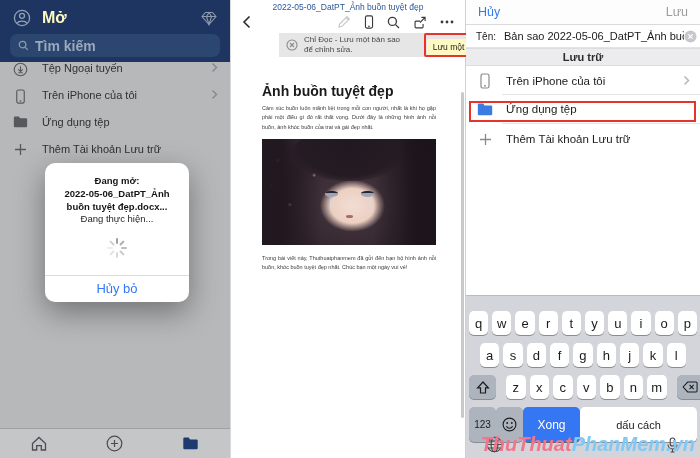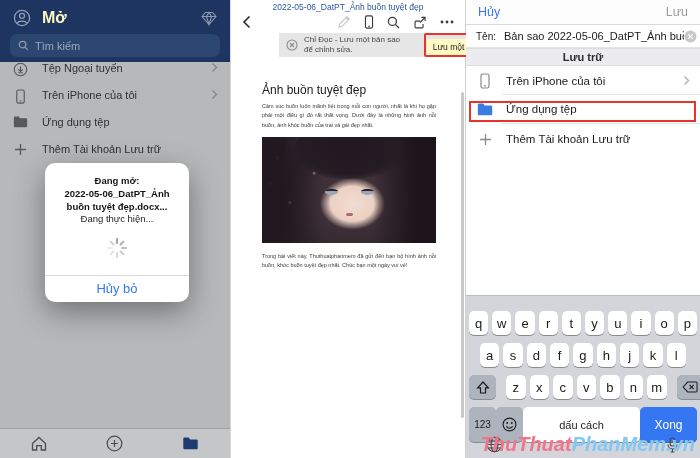--- a/index.html
+++ b/index.html
@@ -11,21 +11,21 @@
 
   
   .p-left { left:0; width:230px; background:#b7b8ba; }
   .wd-header { position:absolute; top:0; left:0; width:230px; height:62px; background:#1d3560; }
   .hdr-row { display:flex; align-items:center; padding:9px 13px 6px 13px; }
   .hdr-title { color:#fef9c3; font-size:16px; font-weight:bold; margin-left:11px; }
   .hdr-ic { color:#93a0b5; display:flex; }
   .hdr-diamond { margin-left:auto; color:#8e99ad; display:flex; }
   .searchbar { margin:1px 10px 0 10px; height:23px; background:#2b466f; border-radius:7px;
                display:flex; align-items:center; padding:0 8px; }
-  .searchbar .ph { color:#9ba8bd; font-size:11px; margin-left:6px; }
+  .searchbar .ph { color:#9ba8bd; font-size:14px; margin-left:6px;font-weight:bold; }
   .menu { position:absolute; top:62px; left:0; width:230px; }
   .mrow { height:27px; display:flex; align-items:flex-start; padding:0 12px; }
   .mrow .ic { width:16px; display:flex; justify-content:center; color:#57585b; }
   .mrow .lbl { font-size:11px; color:#303032; margin-left:14px; }
   .mrow .chev { margin-left:auto; color:#85868a; display:flex; }
   .ic-folder-dim { color:#274a80; }
   
   .modal { position:absolute; left:45px; top:163px; width:144px; background:#fff; border-radius:10px;
            box-shadow:0 10px 30px rgba(0,0,0,.38); text-align:center; overflow:hidden; }
   .m-body { padding:12px 10px 6px 10px; }
@@ -54,21 +54,21 @@
   .tb-ic { color:#3a3a3c; display:flex; }
   .tb-ic.disabled { color:#c7c7c9; }
   .ro-bar { position:absolute; top:33px; left:0; width:100%; height:24px; background:#e6e6e7;
             display:flex; align-items:center; padding:0 7px;margin-left:48px; }
   .ro-x { color:#8b8b90; display:flex; }
   .ro-text { font-size:8px; color:#47474b; width:98px; line-height:1.3; margin-left:6px; }
   .annot { margin-left:auto; border:2px solid #e8332b; border-radius:2px; padding:1px; }
   .ro-btn { background:#fef9c3; font-size:8.5px; color:#1c1c1e; padding:3px 6px; border-radius:2px;
             white-space:nowrap; cursor:pointer; }
   .doc { position:absolute; top:57px; left:0; width:100%; bottom:0; padding:26px 29px 0 31px; background:#fff; }
-  .doc h1 { font-size:12px; font-weight:normal; color:#1a1a1a; margin-bottom:5px; }
+  .doc h1 { font-size:14px; font-weight:bold; color:#1a1a1a; margin-bottom:5px; }
   .doc p { font-size:5.5px; color:#3b3b3d; line-height:1.7; text-align:justify; }
   .doc-img { position:relative; width:174px; height:106px; margin:7px 0 9px 0; overflow:hidden;
     background:
       radial-gradient(circle at 9% 20%, rgba(225,230,255,.95) 1px, rgba(225,230,255,0) 2.6px),
       radial-gradient(circle at 5% 44%, rgba(220,226,250,.7) 1px, rgba(220,226,250,0) 2px),
       radial-gradient(circle at 16% 62%, rgba(235,215,225,.65) 1px, rgba(235,215,225,0) 2px),
       radial-gradient(circle at 24% 10%, rgba(255,255,255,.55) 1px, rgba(255,255,255,0) 2px),
       radial-gradient(circle at 30% 34%, rgba(240,240,255,.4) 1px, rgba(240,240,255,0) 2px),
       radial-gradient(ellipse 26% 34% at 52% 63%, #f1ddd3 0%, #ecd0c2 48%, rgba(236,208,194,0) 72%),
       radial-gradient(ellipse 70% 95% at 52% 58%, #483740 0%, #342730 55%, rgba(40,30,36,0) 82%),
@@ -427,22 +427,22 @@
       <div class="krow kr4">
         <div class="key skey w27 key-123">123</div>
         <div class="key skey w27">
           <svg width="15" height="15" viewBox="0 0 15 15" fill="none" stroke="#1b1b1d" stroke-width="1.1">
               <circle cx="7.5" cy="7.5" r="6.4"></circle>
               <circle cx="5.2" cy="6" r=".9" fill="#1b1b1d" stroke="none"></circle>
               <circle cx="9.8" cy="6" r=".9" fill="#1b1b1d" stroke="none"></circle>
               <path d="M4.4 9.2c.8 1.4 2 2 3.1 2s2.3-.6 3.1-2"></path>
             </svg>
         </div>
+        <div class="key key-return w57">Xong</div>
         <div class="key key-space">dấu cách</div>
-        <div class="key key-return w57">Xong</div>
       </div>
       <span class="kb-globe">
         <svg width="17" height="17" viewBox="0 0 17 17" fill="none" stroke="currentColor" stroke-width="1.1">
             <circle cx="8.5" cy="8.5" r="7.3"></circle>
             <ellipse cx="8.5" cy="8.5" rx="3.4" ry="7.3"></ellipse>
             <path d="M1.2 8.5h14.6M2.2 5h12.6M2.2 12h12.6"></path>
           </svg>
       </span>
       <span class="kb-mic">
         <svg width="11" height="17" viewBox="0 0 11 17" fill="none" stroke="currentColor" stroke-width="1.1">

